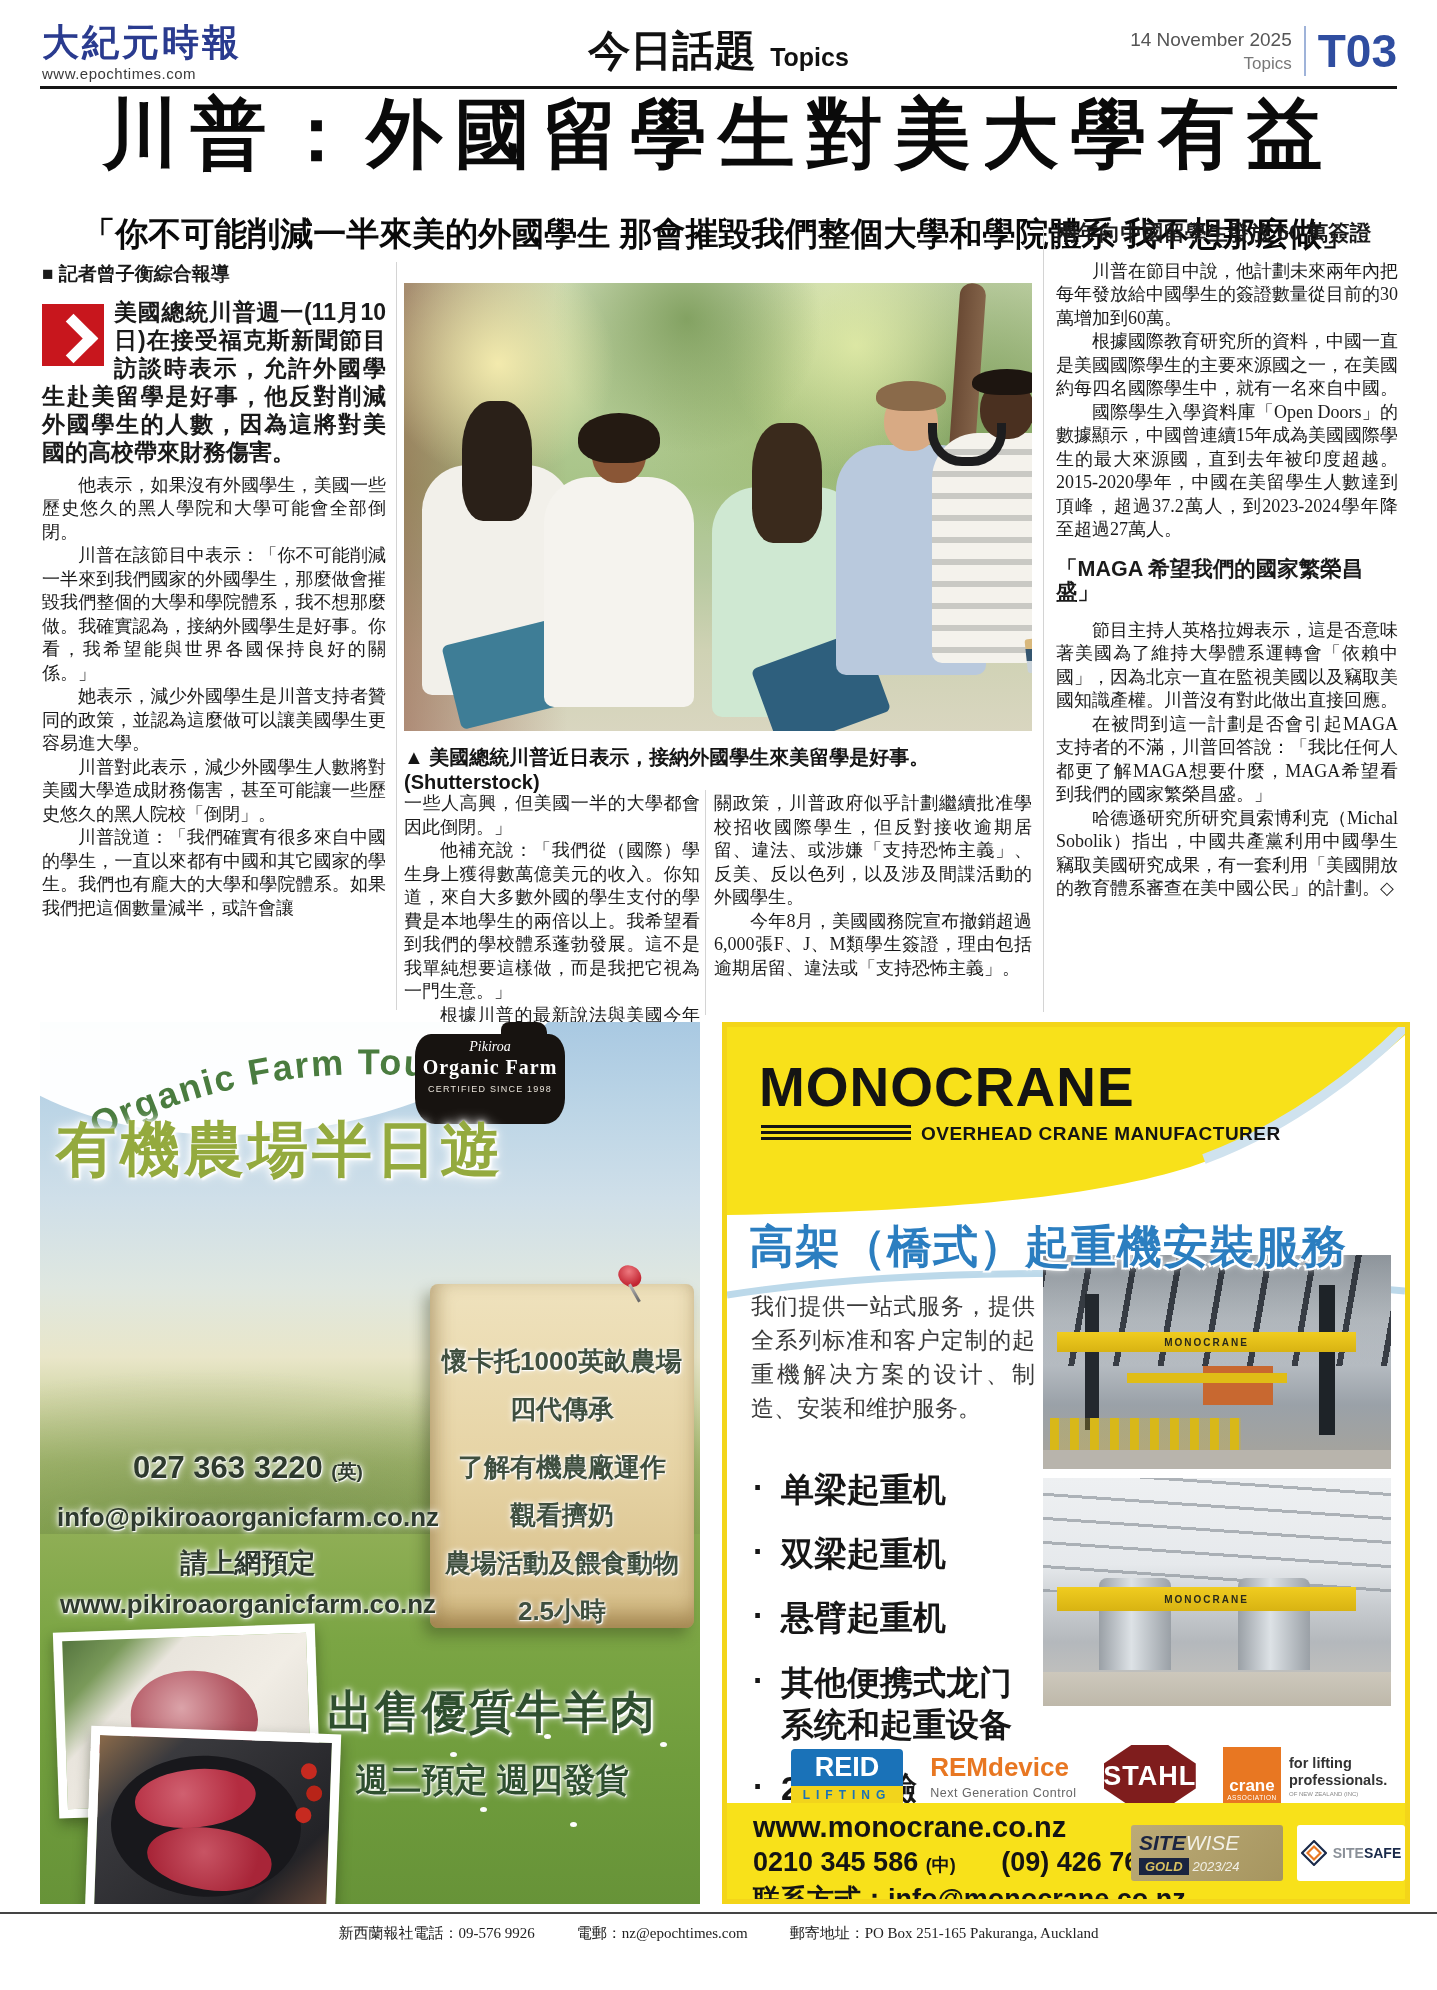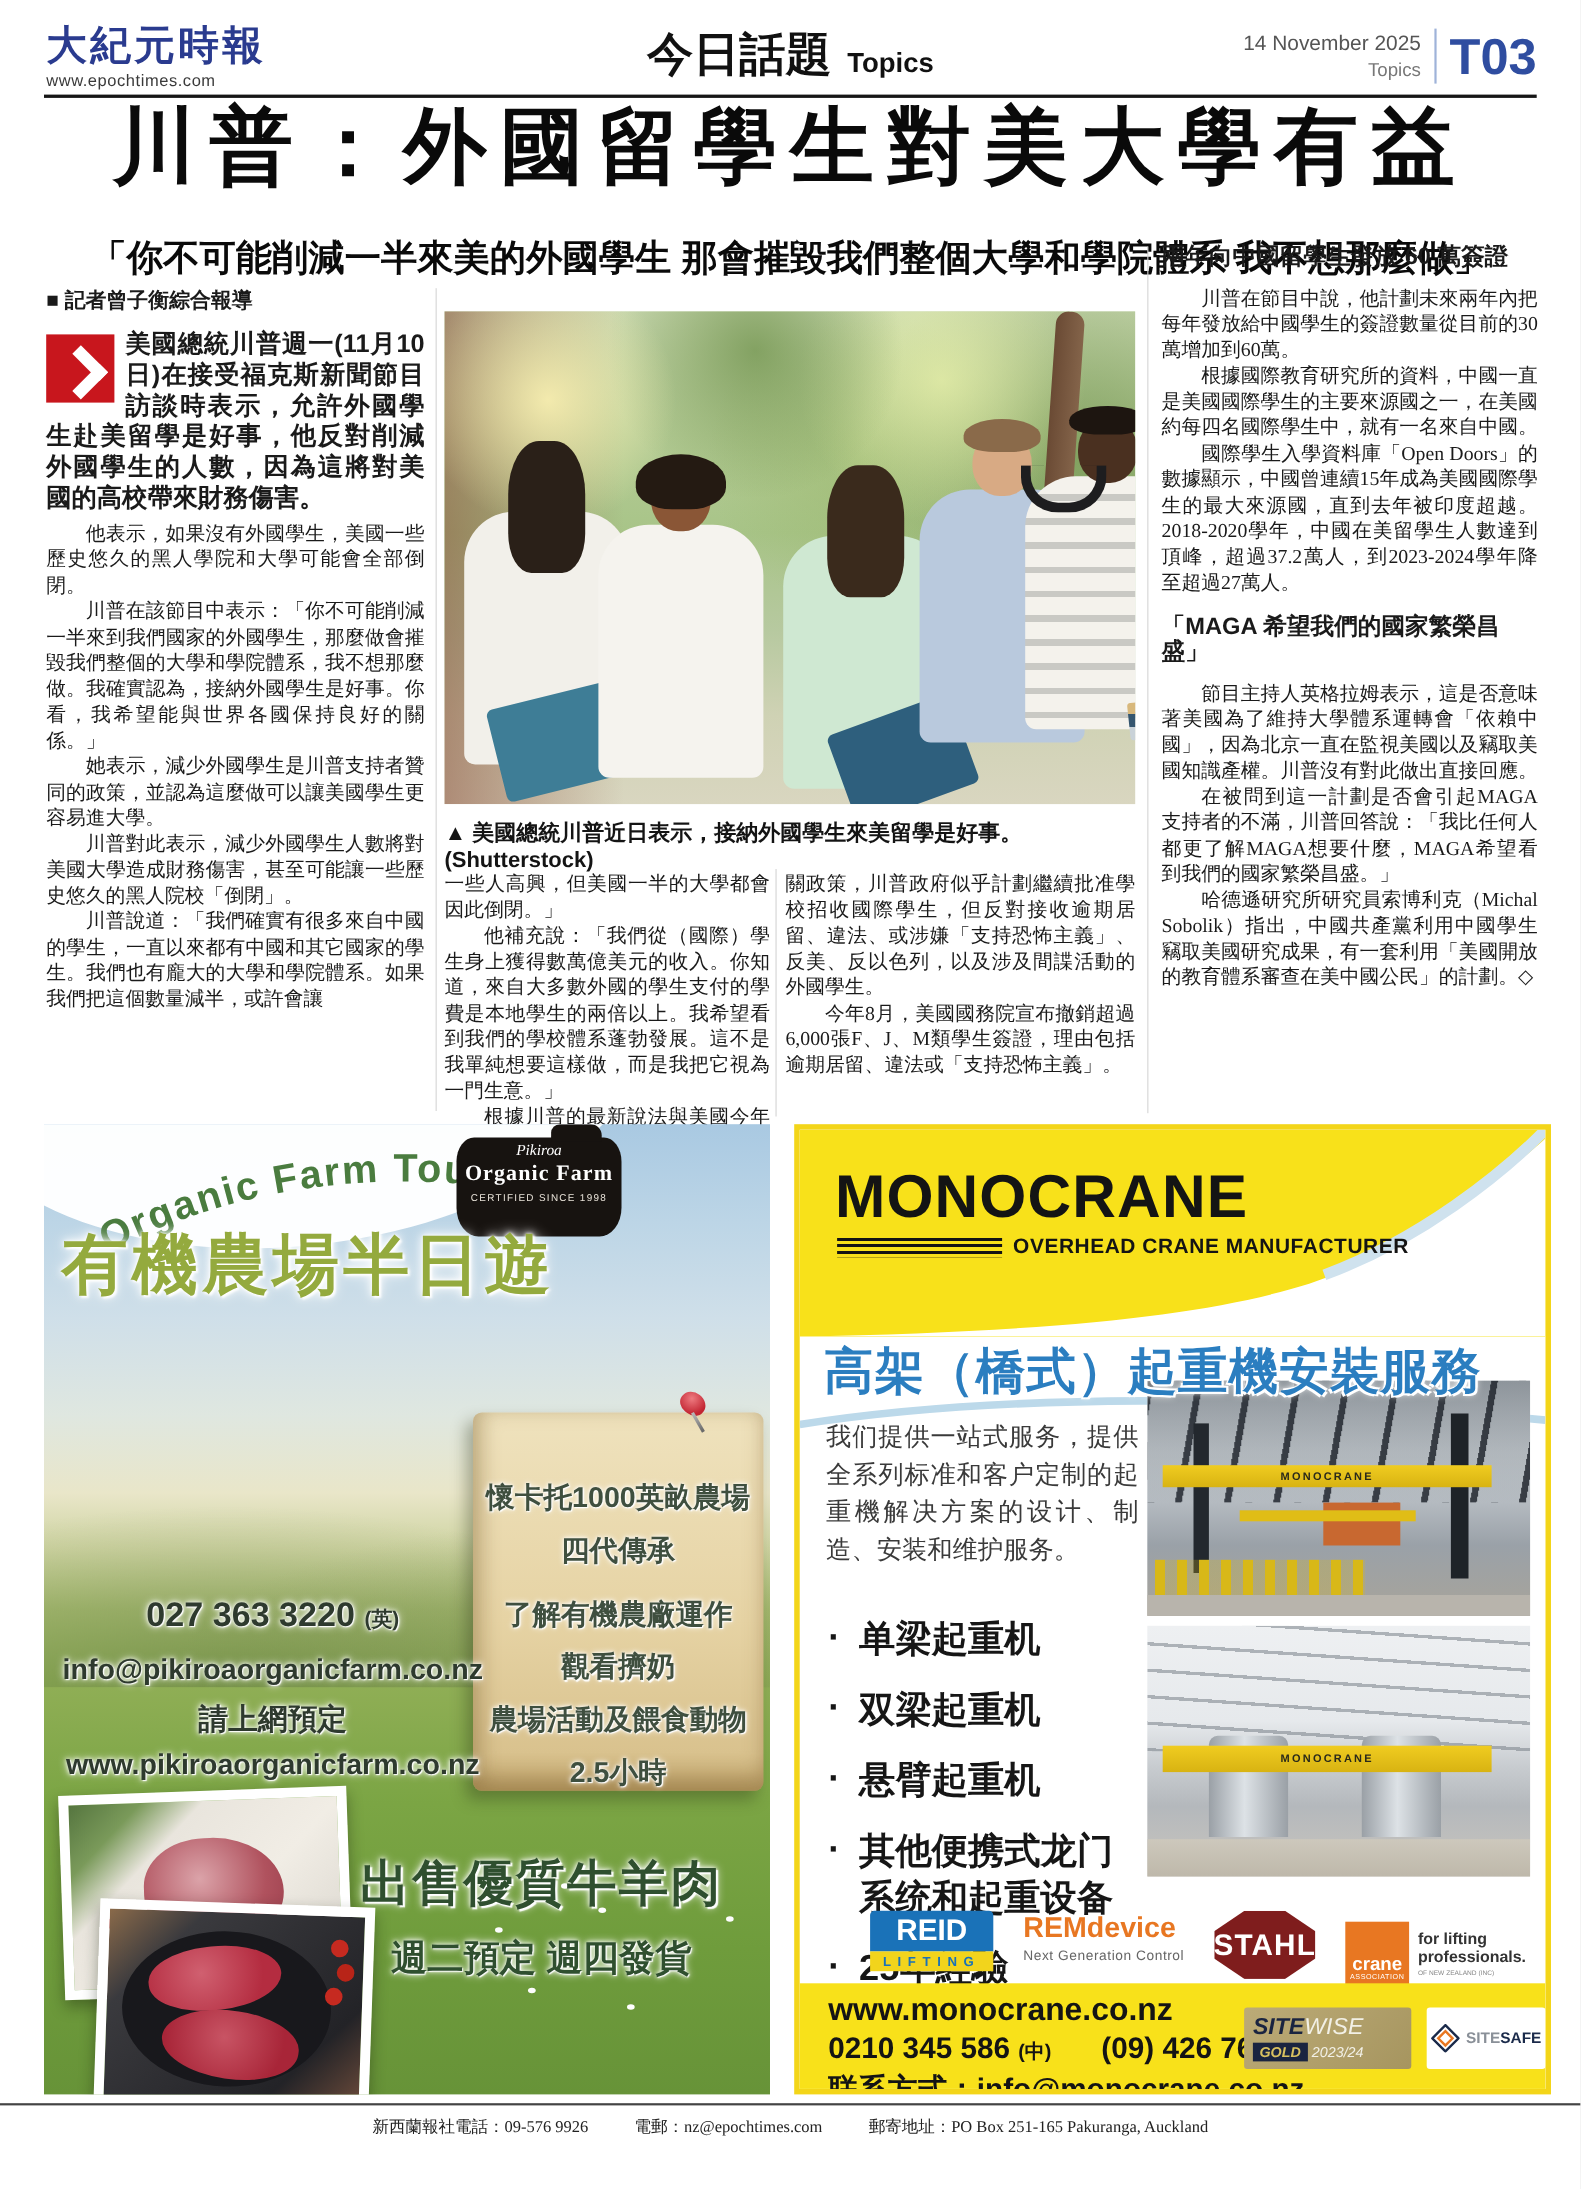--- a/index.html
+++ b/index.html
@@ -179,21 +179,21 @@
   .cph2 .silo1{left:16%;}
   .cph2 .silo2{left:56%;}
   .cph2 .floor{position:absolute;left:0;bottom:0;right:0;height:15%;background:linear-gradient(180deg,#cdc8bc,#beb8aa);}
   .beam{position:absolute;left:4%;width:86%;height:20px;background:linear-gradient(180deg,#f0cc20,#d8b312);
     display:flex;align-items:center;justify-content:center;z-index:2;}
   .cph1 .beam{top:36%;}
   .cph2 .beam{top:48%;height:24px;}
   .beam span{font-size:10px;font-weight:900;letter-spacing:2px;color:#2a2a1a;}
   .beam2{position:absolute;left:24%;top:55%;width:46%;height:10px;background:#e0bd16;z-index:2;}
 
-  .ca-partners{position:absolute;left:20px;top:710px;right:20px;height:78px;display:flex;justify-content:space-between;padding-left:44px;}
+  .ca-partners{position:absolute;left:20px;top:710px;right:20px;height:78px;display:flex;align-items:center;justify-content:space-between;padding-left:44px;}
   .reid{width:112px;}
   .reid .r-top{background:#1a72b8;color:#fff;font-weight:900;font-size:27px;text-align:center;padding:3px 0;border-radius:4px 4px 0 0;}
   .reid .r-bot{background:#f2d41c;color:#1a72b8;font-weight:800;font-size:12px;text-align:center;letter-spacing:6px;padding:2px 0;}
   .rem{text-align:left;}
   .rem .r-name{color:#e87722;font-weight:800;font-size:26px;}
   .rem .r-sub{color:#666;font-size:12.5px;margin-top:3px;letter-spacing:.5px;}
   .stahl{width:92px;height:62px;background:#7f1d1d;clip-path:polygon(30% 0,70% 0,100% 30%,100% 70%,70% 100%,30% 100%,0 70%,0 30%);
     display:flex;align-items:center;justify-content:center;color:#fff;font-weight:900;font-size:27px;letter-spacing:1px;}
   .cassoc{display:flex;align-items:center;gap:8px;}
   .ca-box{width:58px;height:58px;background:#e87722;color:#fff;display:flex;flex-direction:column;justify-content:flex-end;
@@ -320,21 +320,21 @@
 
   <div class="col col3">
     <p class="noindent">關政策，川普政府似乎計劃繼續批准學校招收國際學生，但反對接收逾期居留、違法、或涉嫌「支持恐怖主義」、反美、反以色列，以及涉及間諜活動的外國學生。</p>
     <p>今年8月，美國國務院宣布撤銷超過6,000張F、J、M類學生簽證，理由包括逾期居留、違法或「支持恐怖主義」。</p>
   </div>
 
   <div class="col col4">
     <h3 class="col-subhead">兩年向中國留學生發放 60 萬簽證</h3>
     <p>川普在節目中說，他計劃未來兩年內把每年發放給中國學生的簽證數量從目前的30萬增加到60萬。</p>
     <p>根據國際教育研究所的資料，中國一直是美國國際學生的主要來源國之一，在美國約每四名國際學生中，就有一名來自中國。</p>
-    <p>國際學生入學資料庫「Open Doors」的數據顯示，中國曾連續15年成為美國國際學生的最大來源國，直到去年被印度超越。2018-2020學年，中國在美留學生人數達到頂峰，超過37.2萬人，到2023-2024學年降至超過27萬人。</p>
+    <p>國際學生入學資料庫「Open Doors」的數據顯示，中國曾連續15年成為美國國際學生的最大來源國，直到去年被印度超越。2015-2020學年，中國在美留學生人數達到頂峰，超過37.2萬人，到2023-2024學年降至超過27萬人。</p>
     <h3 class="col-subhead mid">「MAGA 希望我們的國家繁榮昌盛」</h3>
     <p>節目主持人英格拉姆表示，這是否意味著美國為了維持大學體系運轉會「依賴中國」，因為北京一直在監視美國以及竊取美國知識產權。川普沒有對此做出直接回應。</p>
     <p>在被問到這一計劃是否會引起MAGA支持者的不滿，川普回答說：「我比任何人都更了解MAGA想要什麼，MAGA希望看到我們的國家繁榮昌盛。」</p>
     <p>哈德遜研究所研究員索博利克（Michal Sobolik）指出，中國共產黨利用中國學生竊取美國研究成果，有一套利用「美國開放的教育體系審查在美中國公民」的計劃。◇</p>
   </div>
 
   <div class="farm-ad">
     <div class="farm-hills"></div>
     <div class="sheep"></div>
     <div class="white-arc"></div>

